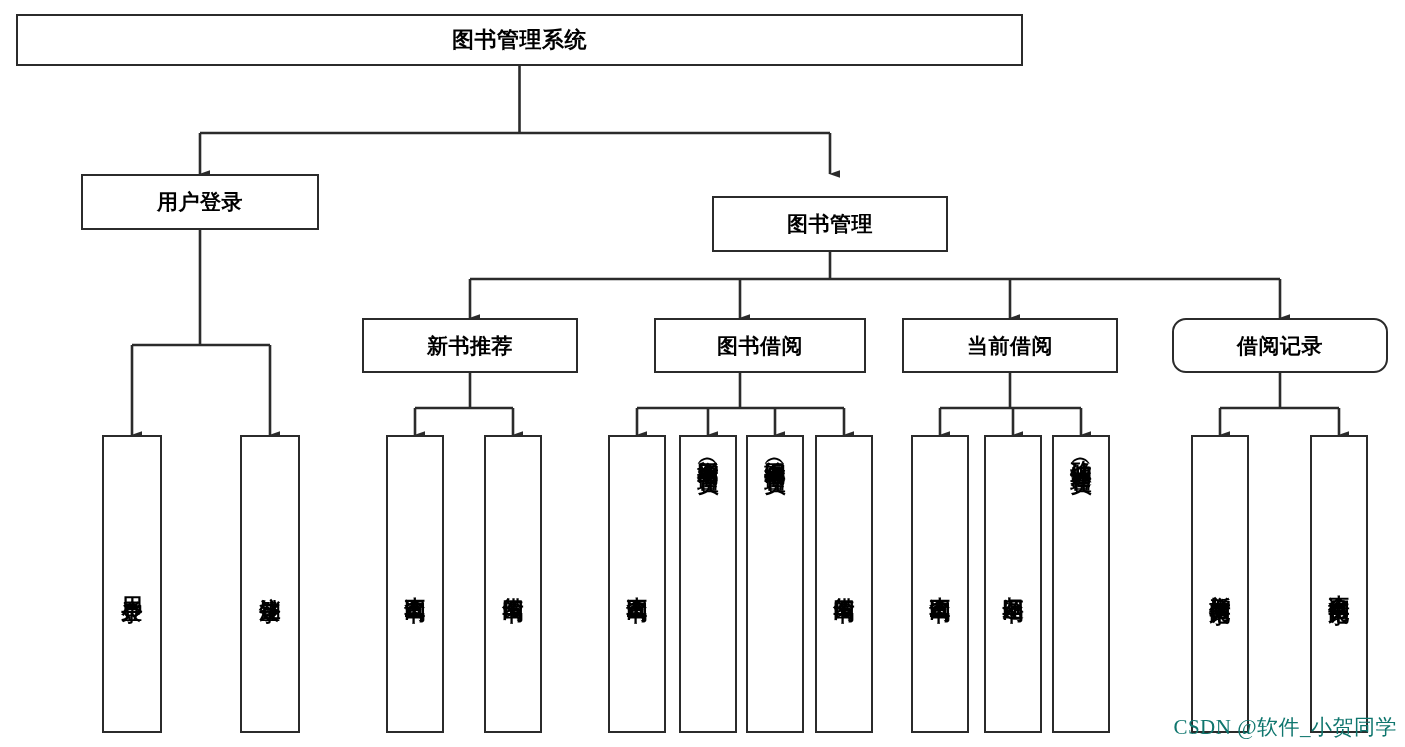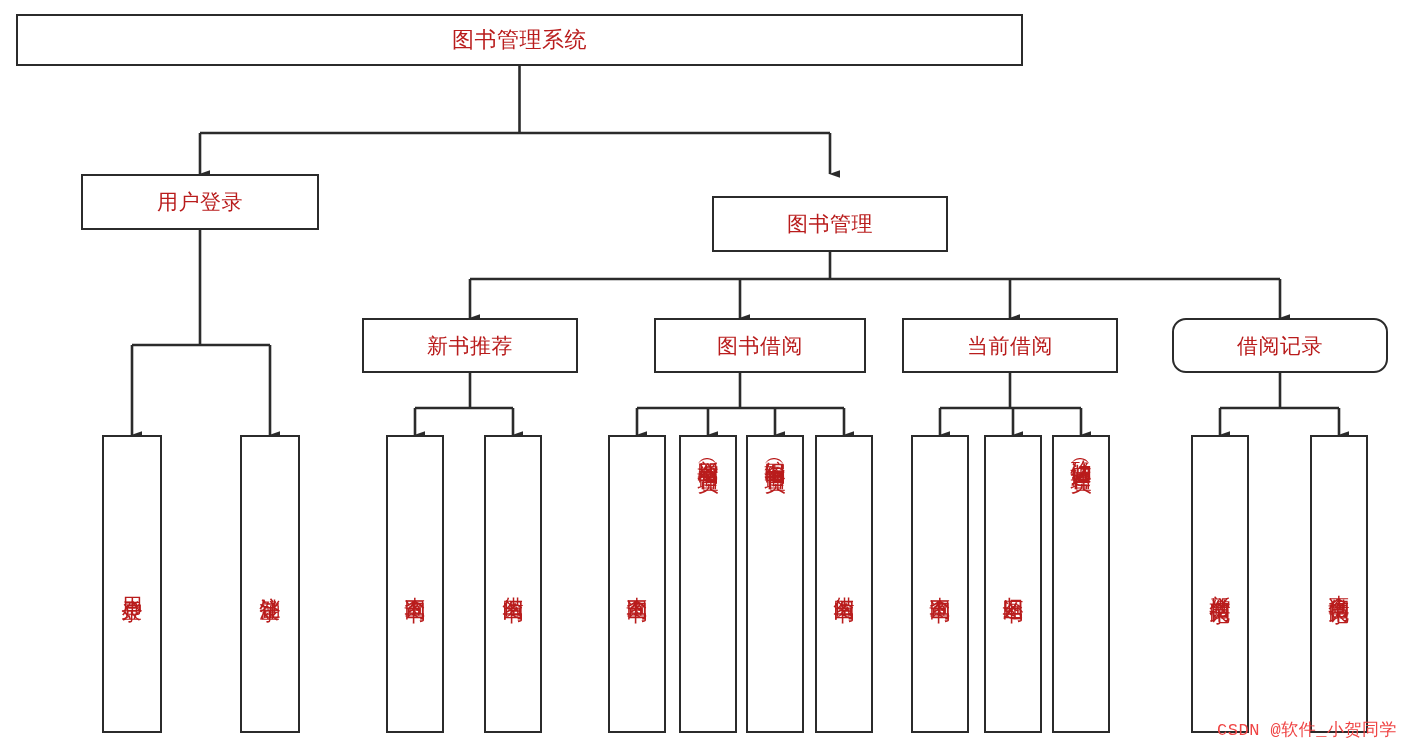--- a/index.html
+++ b/index.html
@@ -36,21 +36,22 @@
     align-items: center;
     justify-content: center;
     color: #1a1a1a;
     z-index: 2;
   }
   .node-label {
     display: block;
     text-align: center;
     line-height: 1.12;
     white-space: nowrap;
-    color: #b91c1c;
+    color: #000000;
+    font-weight: bold;
   }
   
   .node.horiz .node-label {
     font-size: 21px;
     letter-spacing: 0.5px;
   }
   .node.root .node-label {
     font-size: 22px;
   }
   
@@ -69,26 +70,26 @@
   }
   
   .node.vert.centered {
     align-items: center;
     padding-top: 0;
   }
   #watermark {
     position: absolute;
     right: 8px;
     bottom: 6px;
-    font-size: 17px;
-    color: #ef4444;
+    font-size: 21px;
+    color: #0f766e;
     letter-spacing: 0.5px;
     z-index: 5;
     white-space: nowrap;
-    font-family: Liberation Mono, monospace;
+    font-family: Liberation Serif, serif;
   }
 </style>
 </head>
 <body>
 
 <div id="canvas">
   <svg id="edges" viewBox="0 0 1405 747" xmlns="http://www.w3.org/2000/svg">
     <defs>
       <marker id="arrowhead" markerWidth="9" markerHeight="11" refX="4.5" refY="10.2" orient="auto" markerUnits="userSpaceOnUse">
         <path d="M0.6,0 L8.4,0 L4.5,11 Z" fill="#2b2b2b"></path>

